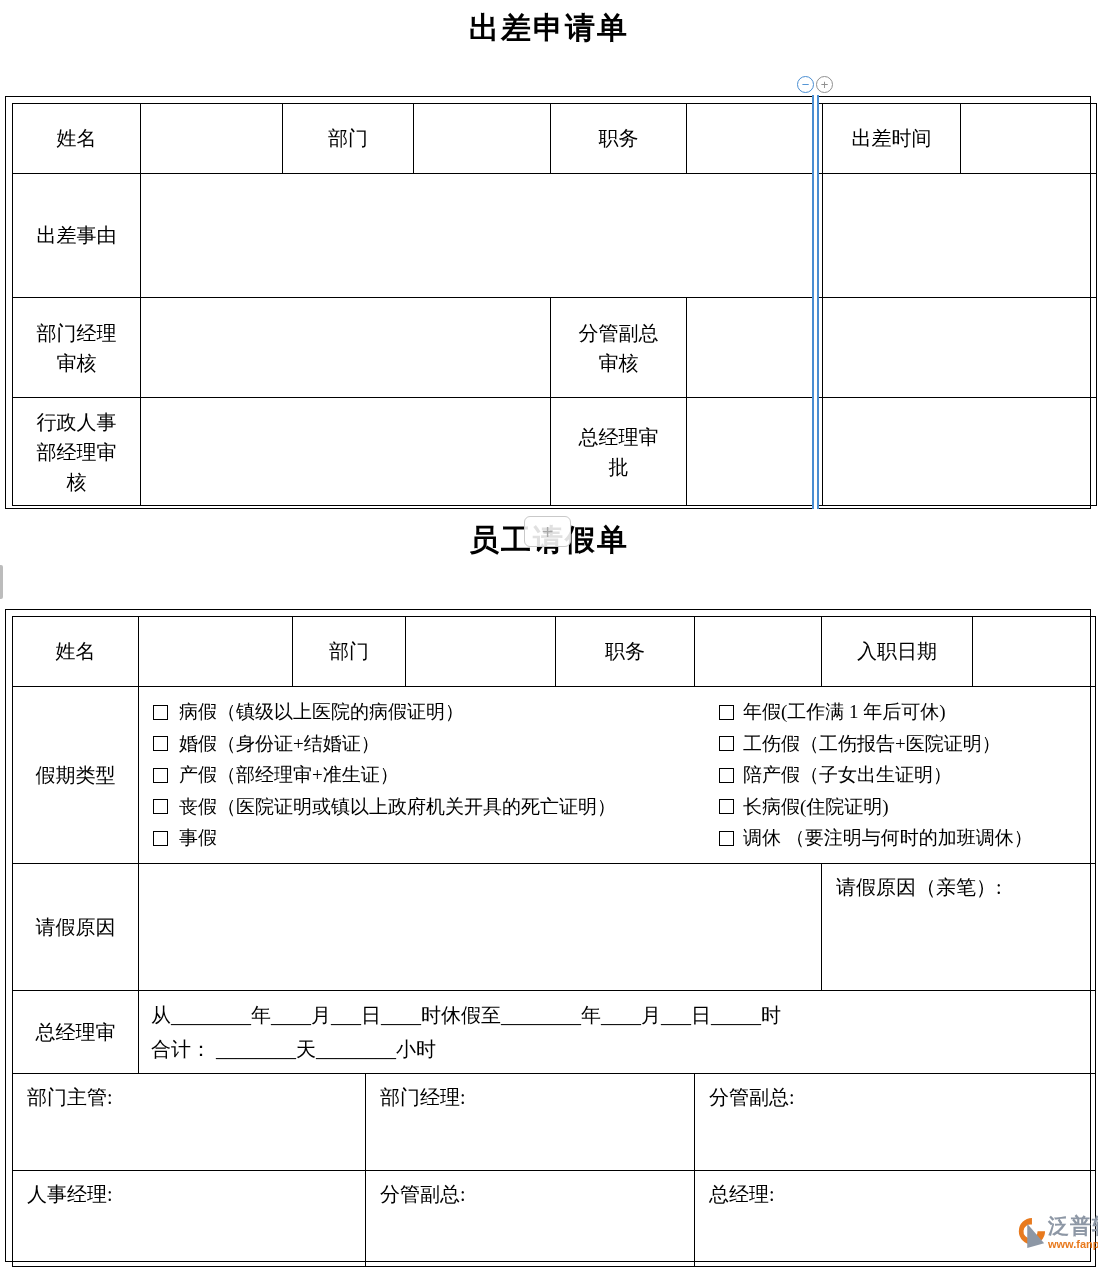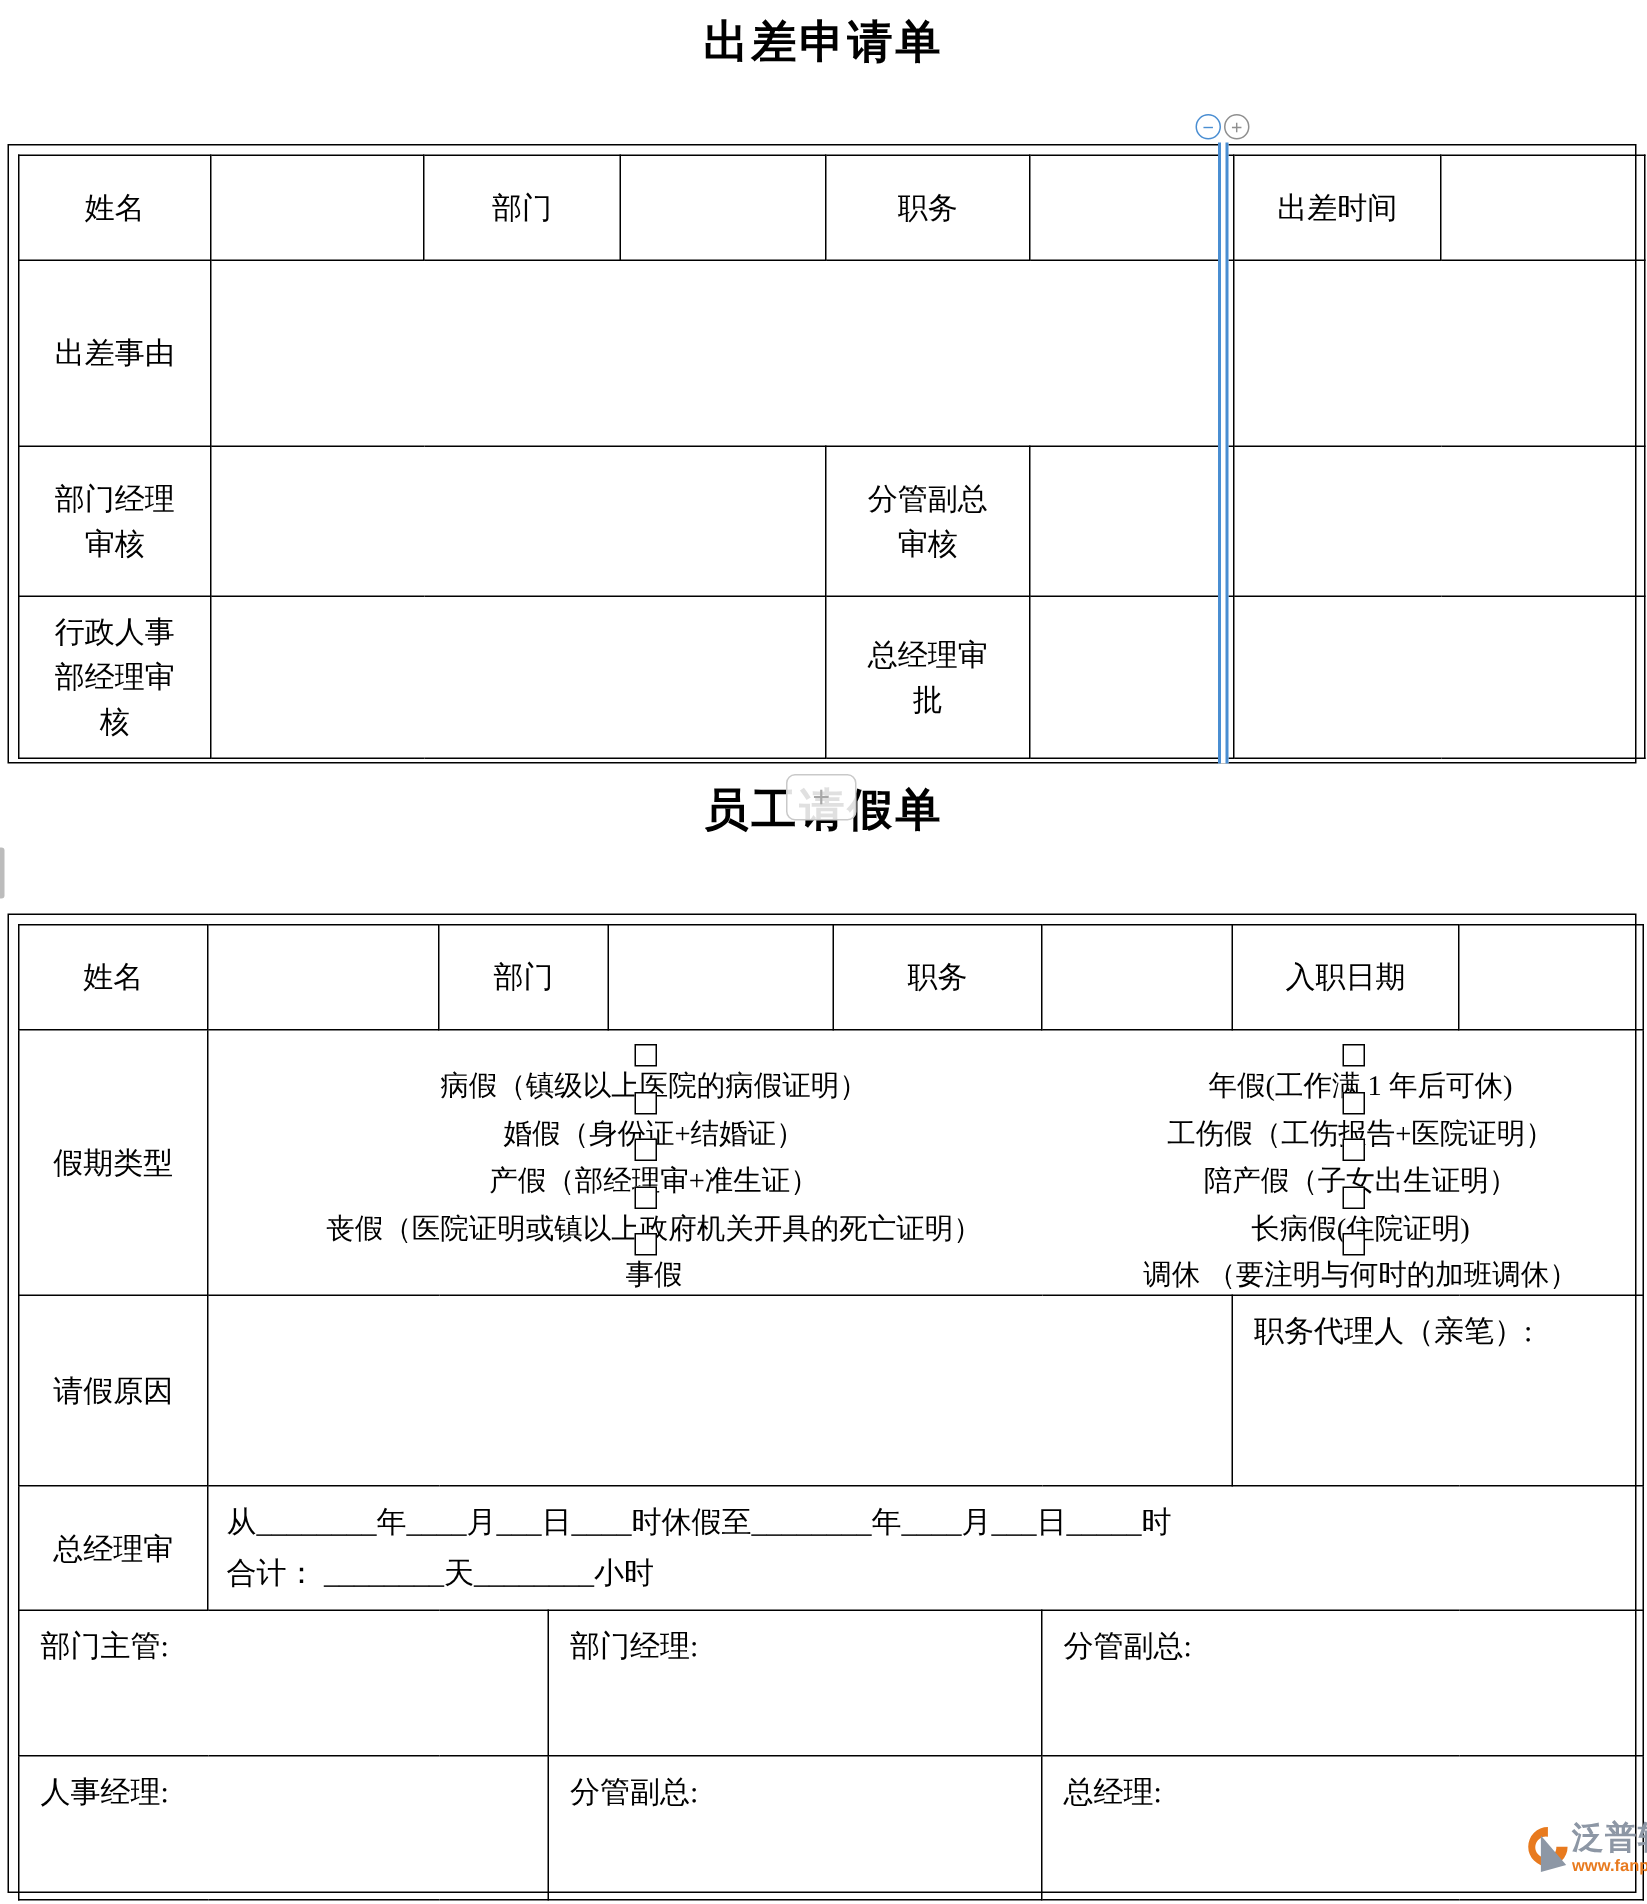--- a/index.html
+++ b/index.html
@@ -15,21 +15,21 @@
   #t2{left:5px;top:609px;width:1086px;height:653px;}
   table{border-collapse:collapse;width:100%;height:100%;table-layout:fixed;}
   td{border:1px solid #000;font-size:20px;text-align:center;vertical-align:middle;padding:0;overflow:hidden;}
   td.pre{white-space:pre-line;line-height:30px;}
   td.topleft{text-align:left;vertical-align:top;padding:10px 4px 0 14px;box-sizing:border-box;}
 
   
   .types{display:flex;text-align:left;padding-left:14px;font-size:19px;}
   .types-left{width:566px;flex:none;}
   .types-right{flex:1;}
-  .type-item{display:flex;align-items:center;height:31.5px;white-space:nowrap;flex-direction:column;}
+  .type-item{display:flex;align-items:center;height:31.5px;white-space:nowrap;}
   .cb{flex:none;width:13px;height:13px;border:1.5px solid #000;margin-right:11px;background:#fff;box-sizing:content-box;}
   .types-right .cb{margin-right:9px;}
 
   
   .time-cell{text-align:left;vertical-align:middle;padding-left:12px;font-size:20px;line-height:34px;}
 
   
   .guide-line{position:absolute;left:812px;top:95px;height:414px;width:3px;background:#fff;
     border-left:2px solid #4a8ed2;border-right:2px solid #4a8ed2;z-index:6;}
   .circle-btn{position:absolute;top:76px;width:17px;height:17px;border-radius:50%;background:#fff;
@@ -196,21 +196,21 @@
                     <span class="cb"></span>
                     <span>调休 （要注明与何时的加班调休）</span>
                   </div>
             </div>
           </div>
         </td>
       </tr>
       <tr style="height:127px">
         <td>请假原因</td>
         <td colspan="6"></td>
-        <td colspan="2" class="topleft"><span>职务代理人（亲笔）:</span></td>
+        <td colspan="2" class="topleft"><span>请假原因（亲笔）:</span></td>
       </tr>
       <tr style="height:83px">
         <td>总经理审</td>
         <td colspan="8" class="time-cell">
           <div>从________年____月___日____时休假至________年____月___日_____时</div>
           <div>合计： ________天________小时</div>
         </td>
       </tr>
       <tr style="height:97px">
         <td colspan="3" class="topleft"><span>部门主管:</span></td>

